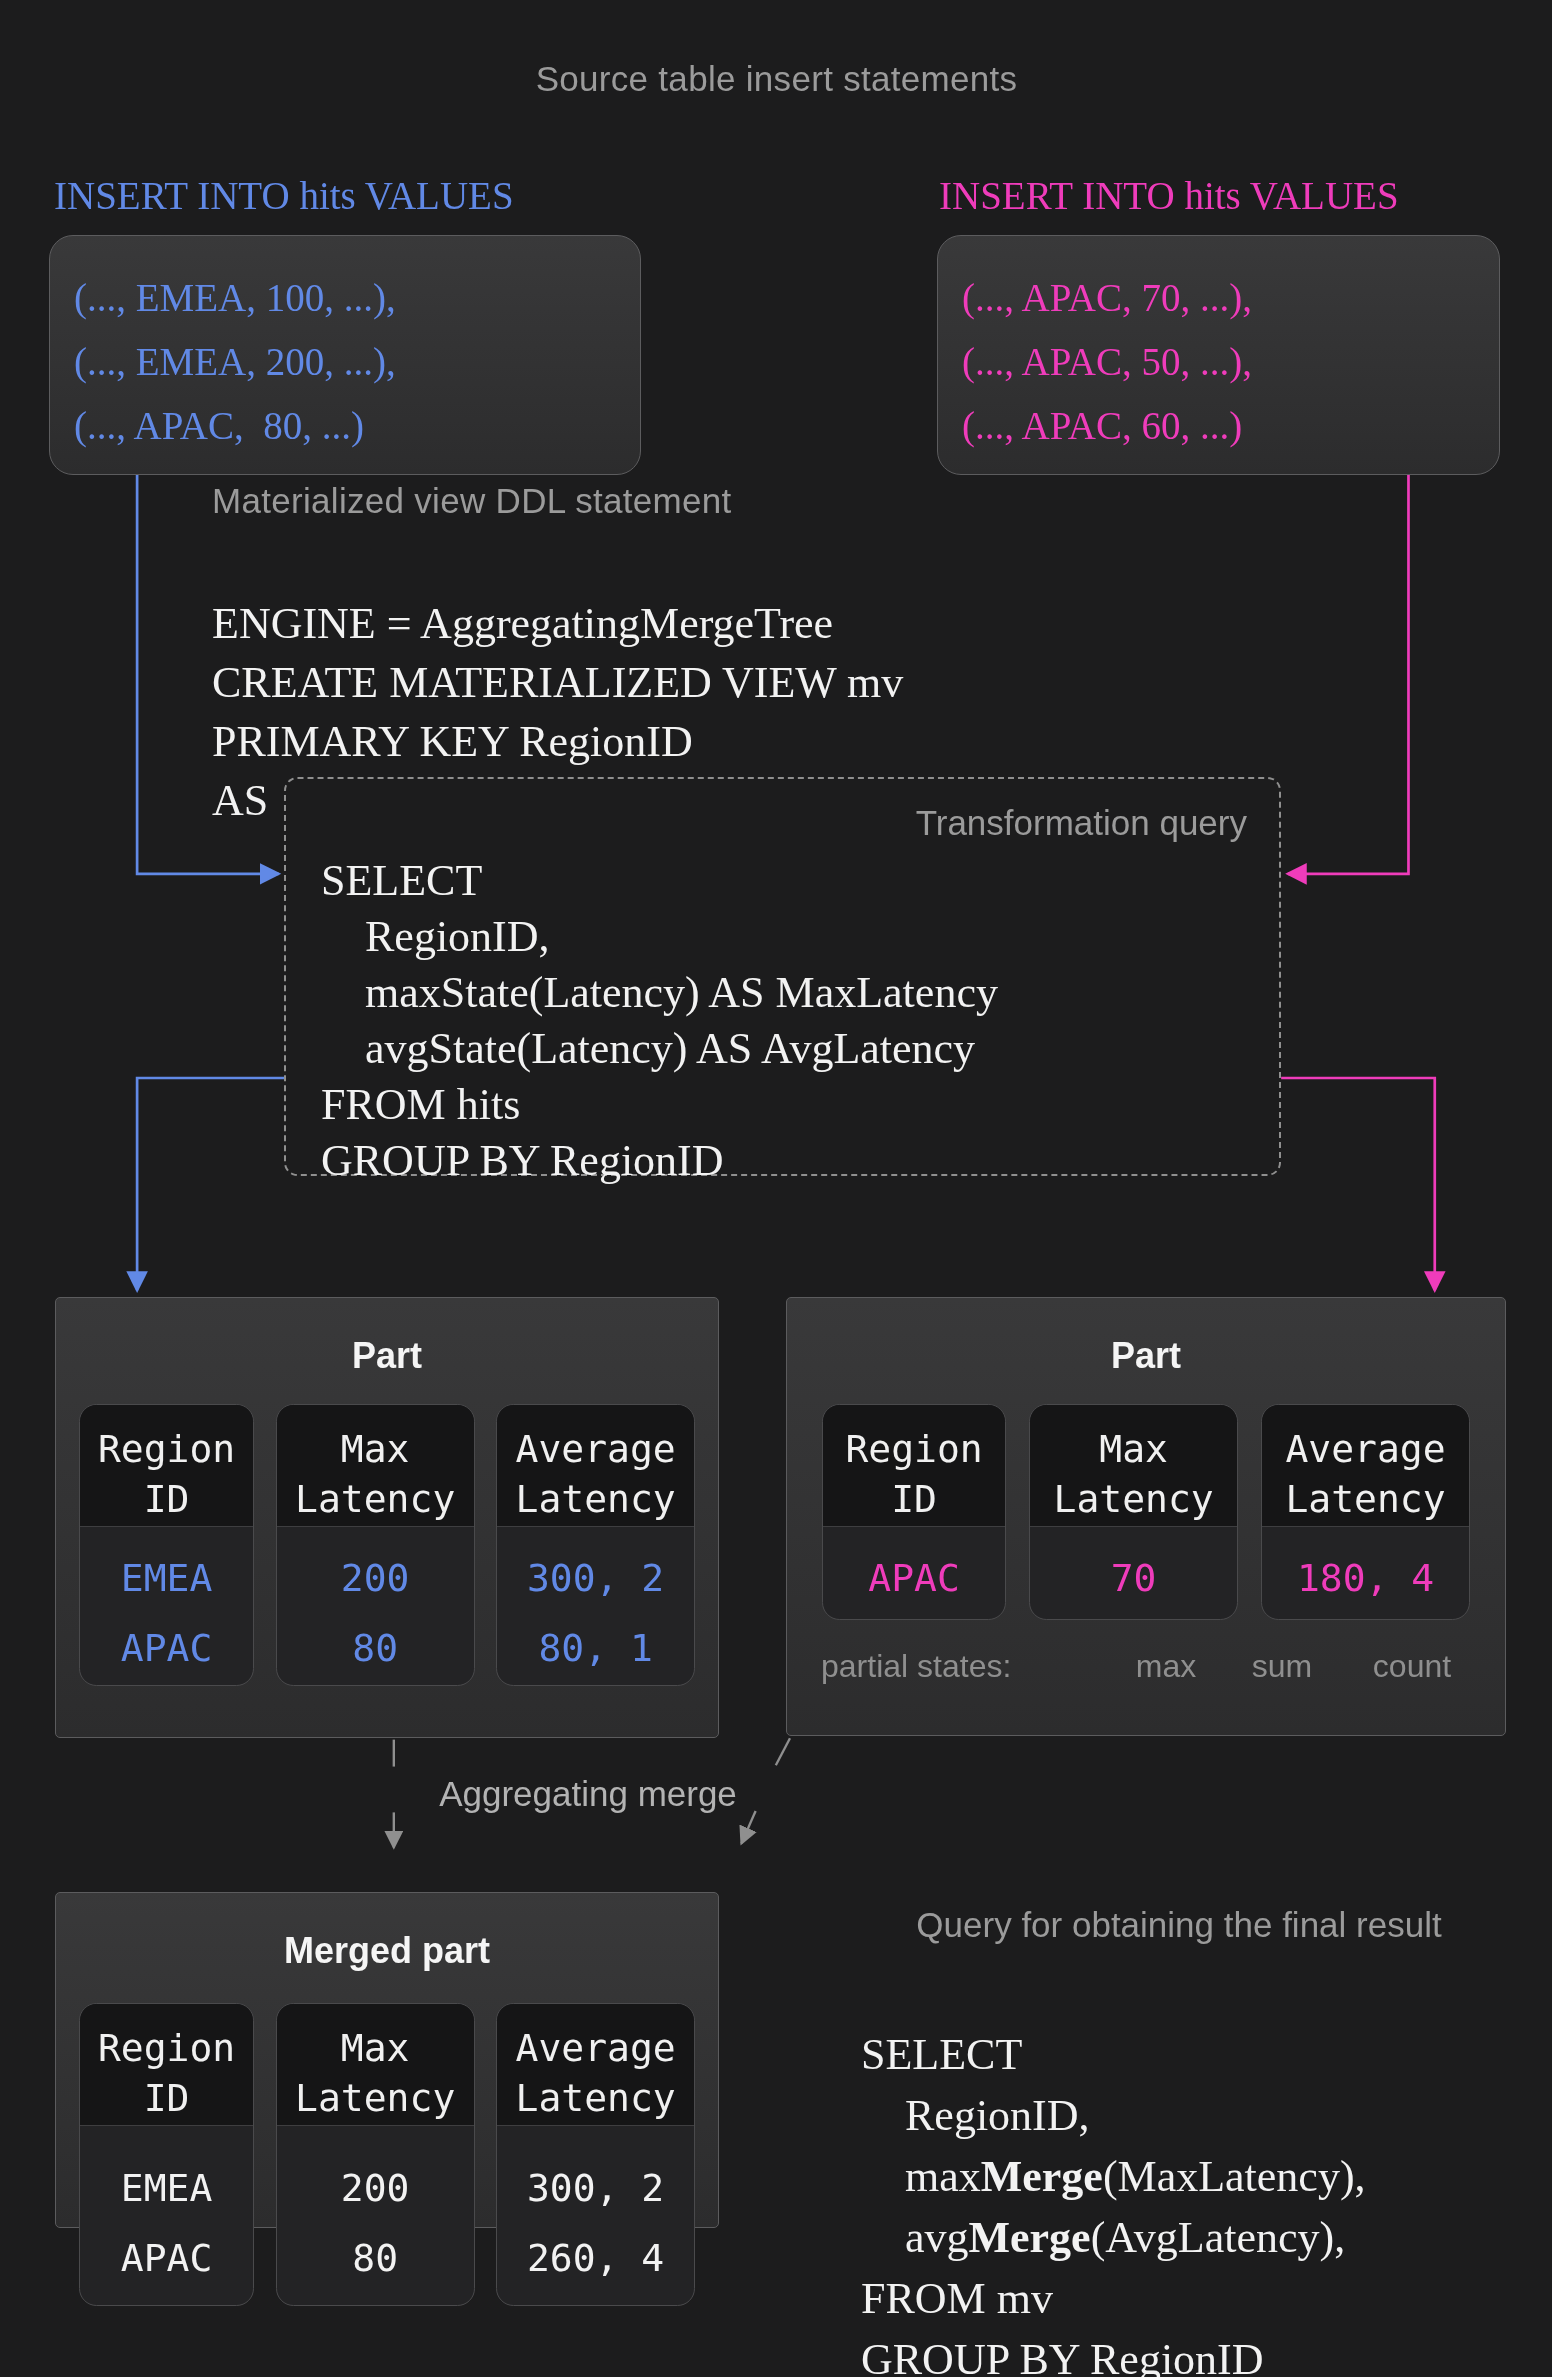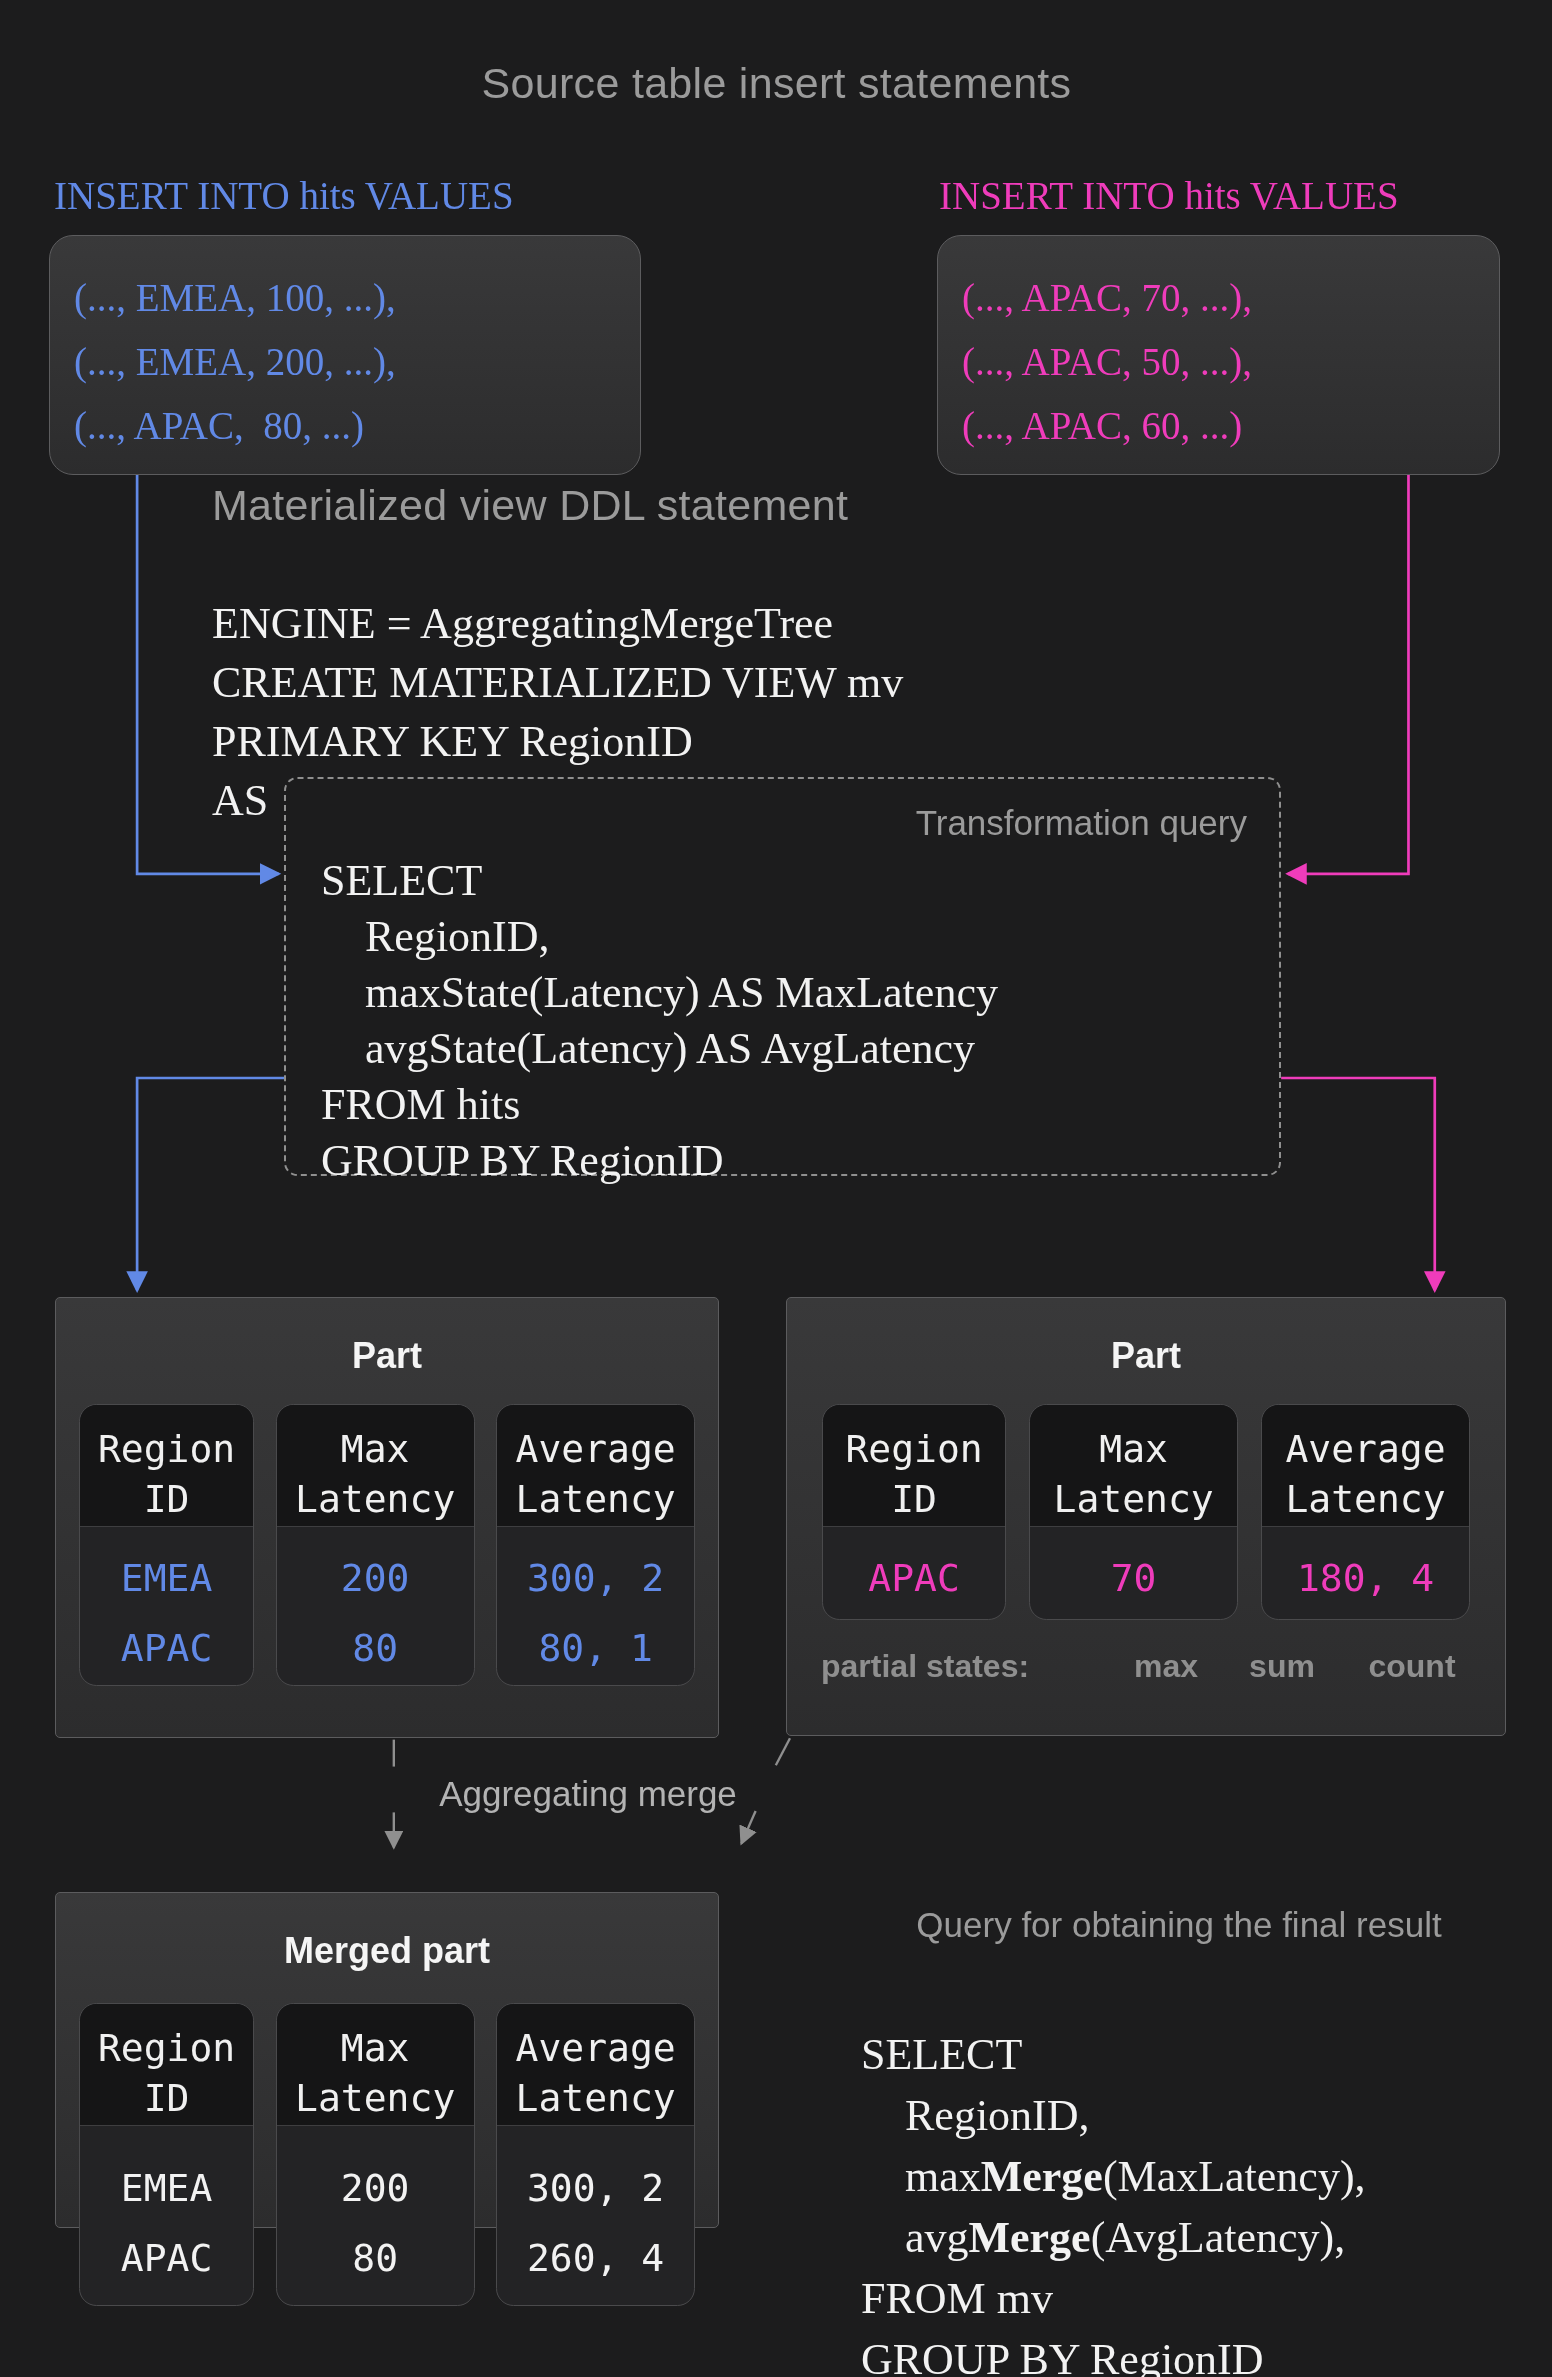--- a/index.html
+++ b/index.html
@@ -1,20 +1,20 @@
 <!DOCTYPE html>
 <html style="--bg: #1C1C1D; --box_bg_top: #39393A; --box_bg_bottom: #2C2C2D; --box_border: #5C5C5E; --cell_bg: #232325; --cell_header_bg: #151516; --cell_border: #4A4A4C; --blue: #6189E6; --magenta: #EF3CBB; --gray_label: #9B9B9B; --light_gray_label: #B3B3B3; --arrow_gray: #8F8F8F; --white: #F2F2F2;font-size:10.8px"><head>
 <meta charset="utf-8">
 <style>
   html,body{margin:0;padding:0;background:var(--bg,#1C1C1D);}
   .page{position:relative;width:1553px;height:2377px;background:var(--bg,#1C1C1D);overflow:hidden;
         font-family:"Liberation Sans",sans-serif;}
   .connectors{position:absolute;left:0;top:0;width:1553px;height:2377px;pointer-events:none;}
 
-  .sans-label{position:absolute;font-size:43px;font-weight:500;color:var(--gray_label,#9B9B9B);
+  .sans-label{position:absolute;font-size:35px;font-weight:500;color:var(--gray_label,#9B9B9B);
               letter-spacing:0.3px;white-space:nowrap;}
   .center-x{left:0;width:100%;text-align:center;}
 
   .mono{font-family:Liberation Serif, serif;white-space:pre;margin-top:40px;}
   .code-label{position:absolute;font-size:39px;}
   .blue-text{color:var(--blue,#6189E6);}
   .magenta-text{color:var(--magenta,#EF3CBB);}
   .white-text{color:var(--white,#F2F2F2);}
 
   .ibox{position:absolute;top:195px;height:240px;border:1.3px solid var(--box_border,#5C5C5E);
@@ -54,21 +54,21 @@
   .pcol-head{background:var(--cell_header_bg,#151516);border-bottom:1.3px solid #3E3E40;
              padding-top:19px;height:102px;font-family:"DejaVu Sans Mono",monospace;
              font-size:38px;line-height:50px;color:#F0F0F0;}
   .pcol-body{padding-top:16px;}
   .part-merged .pcol-body{padding-top:27px;}
   .pval{font-family:"DejaVu Sans Mono",monospace;font-size:38px;line-height:70px;white-space:pre;}
   .part-left .pval{color:var(--blue,#6189E6);}
   .part-right .pval{color:var(--magenta,#EF3CBB);}
   .part-merged .pval{color:var(--white,#F2F2F2);}
 
-  .pstates{position:absolute;top:350px;left:0;width:100%;height:40px;font-size:32px;font-weight:700;
+  .pstates{position:absolute;top:350px;left:0;width:100%;height:40px;font-size:32px;font-weight:400;
            color:var(--arrow_gray,#8F8F8F);}
   .pstates span{position:absolute;white-space:nowrap;}
   .ps-label{left:34px;}
   .ps-max{left:379px;transform:translateX(-50%);}
   .ps-sum{left:495px;transform:translateX(-50%);}
   .ps-count{left:625px;transform:translateX(-50%);}
 
   .merge-label{position:absolute;left:588px;top:1774px;transform:translateX(-50%);font-size:35px;
                font-weight:500;color:var(--light_gray_label,#B3B3B3);white-space:nowrap;}
   .query-label{position:absolute;left:1179px;top:1905px;transform:translateX(-50%);font-size:35px;

